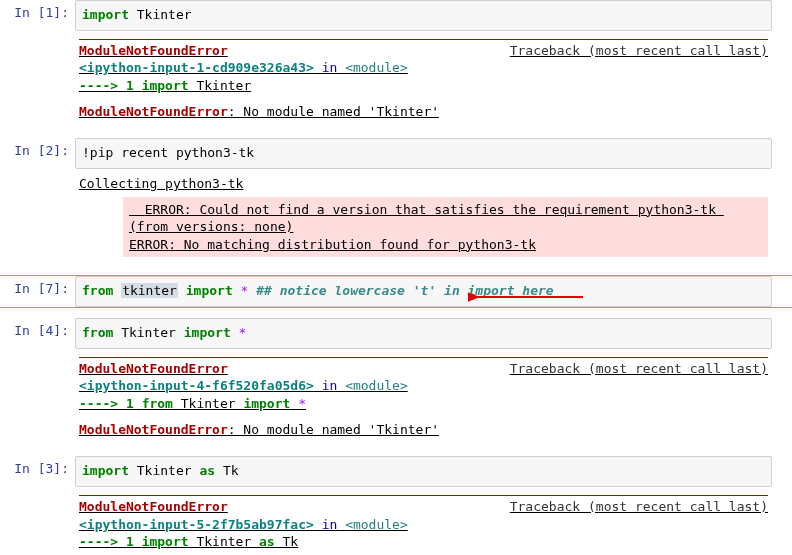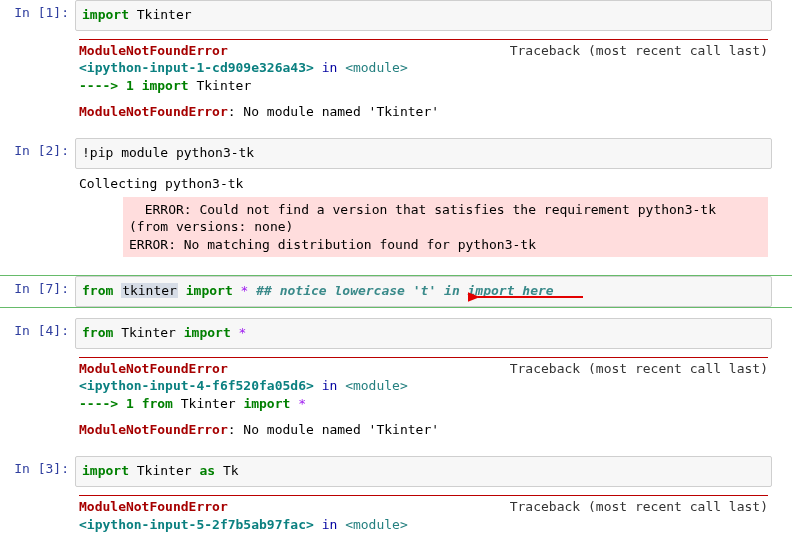--- a/index.html
+++ b/index.html
@@ -33,20 +33,21 @@
       font-family: monospace;
       font-size: 13px;
       line-height: 1.3;
       border-radius: 2px;
     }
     .output-area {
       padding: 6px 4px 8px 4px;
       font-family: monospace;
       font-size: 13px;
       line-height: 1.35;
+      text-decoration: underline;
     }
     .hr-sep {
       border-top: 1px solid #bb0000;
       margin-top: 2px;
       margin-bottom: 2px;
     }
     .tb-head { display: flex; }
     .tb-err { color: #a60000; font-weight: bold; }
     .tb-right { color: #333; margin-left: auto; padding-left: 120px; }
     .tb-cyan { color: #0b8080; font-weight: bold; }
@@ -95,21 +96,21 @@
           </div>
           <div><span class="tb-cyan">&lt;ipython-input-1-cd909e326a43&gt;</span><span class="tb-navy"> in </span><span class="tb-mod">&lt;module&gt;</span></div>
           <div><span class="tb-green">----&gt; 1 </span><span class="kw-green">import</span><span> Tkinter</span></div>
           <div style="margin-top: 8px;"><span class="tb-err">ModuleNotFoundError</span><span>: No module named 'Tkinter'</span></div>
         </div>
       </div>
     </div>
     <div class="cell mt">
       <div class="prompt">In [2]:</div>
       <div class="content-area">
-        <div class="input-area"><span>!</span><span>pip module python3-tk</span></div>
+        <div class="input-area"><span>!</span><span>pip recent python3-tk</span></div>
       </div>
     </div>
     <div class="cell">
       <div class="prompt"></div>
       <div class="content-area">
         <div class="output-area">
           <div>Collecting python3-tk</div>
           <div class="pip-error"><div>  ERROR: Could not find a version that satisfies the requirement python3-tk (from versions: none)</div><div>ERROR: No matching distribution found for python3-tk</div></div>
         </div>
       </div>
@@ -150,20 +151,21 @@
     <div class="cell">
       <div class="prompt"></div>
       <div class="content-area">
         <div class="output-area">
           <div class="hr-sep"></div>
           <div class="tb-head">
             <span class="tb-err">ModuleNotFoundError</span>
             <span class="tb-right">Traceback (most recent call last)</span>
           </div>
           <div><span class="tb-cyan">&lt;ipython-input-5-2f7b5ab97fac&gt;</span><span class="tb-navy"> in </span><span class="tb-mod">&lt;module&gt;</span></div>
+          <div><span class="tb-green">----&gt; 1 </span><span class="kw-green">import</span><span> Tkinter </span><span class="kw-green">as</span><span> Tk</span></div>
         </div>
       </div>
     </div>
   </div>
 
 <svg class="arrow-wrap" width="120" height="18">
   <defs>
     <marker id="ah" markerWidth="10" markerHeight="8" refX="1" refY="4" orient="auto">
       <polygon points="10 0, 0 4, 10 8" fill="#e30000"></polygon>
     </marker>

